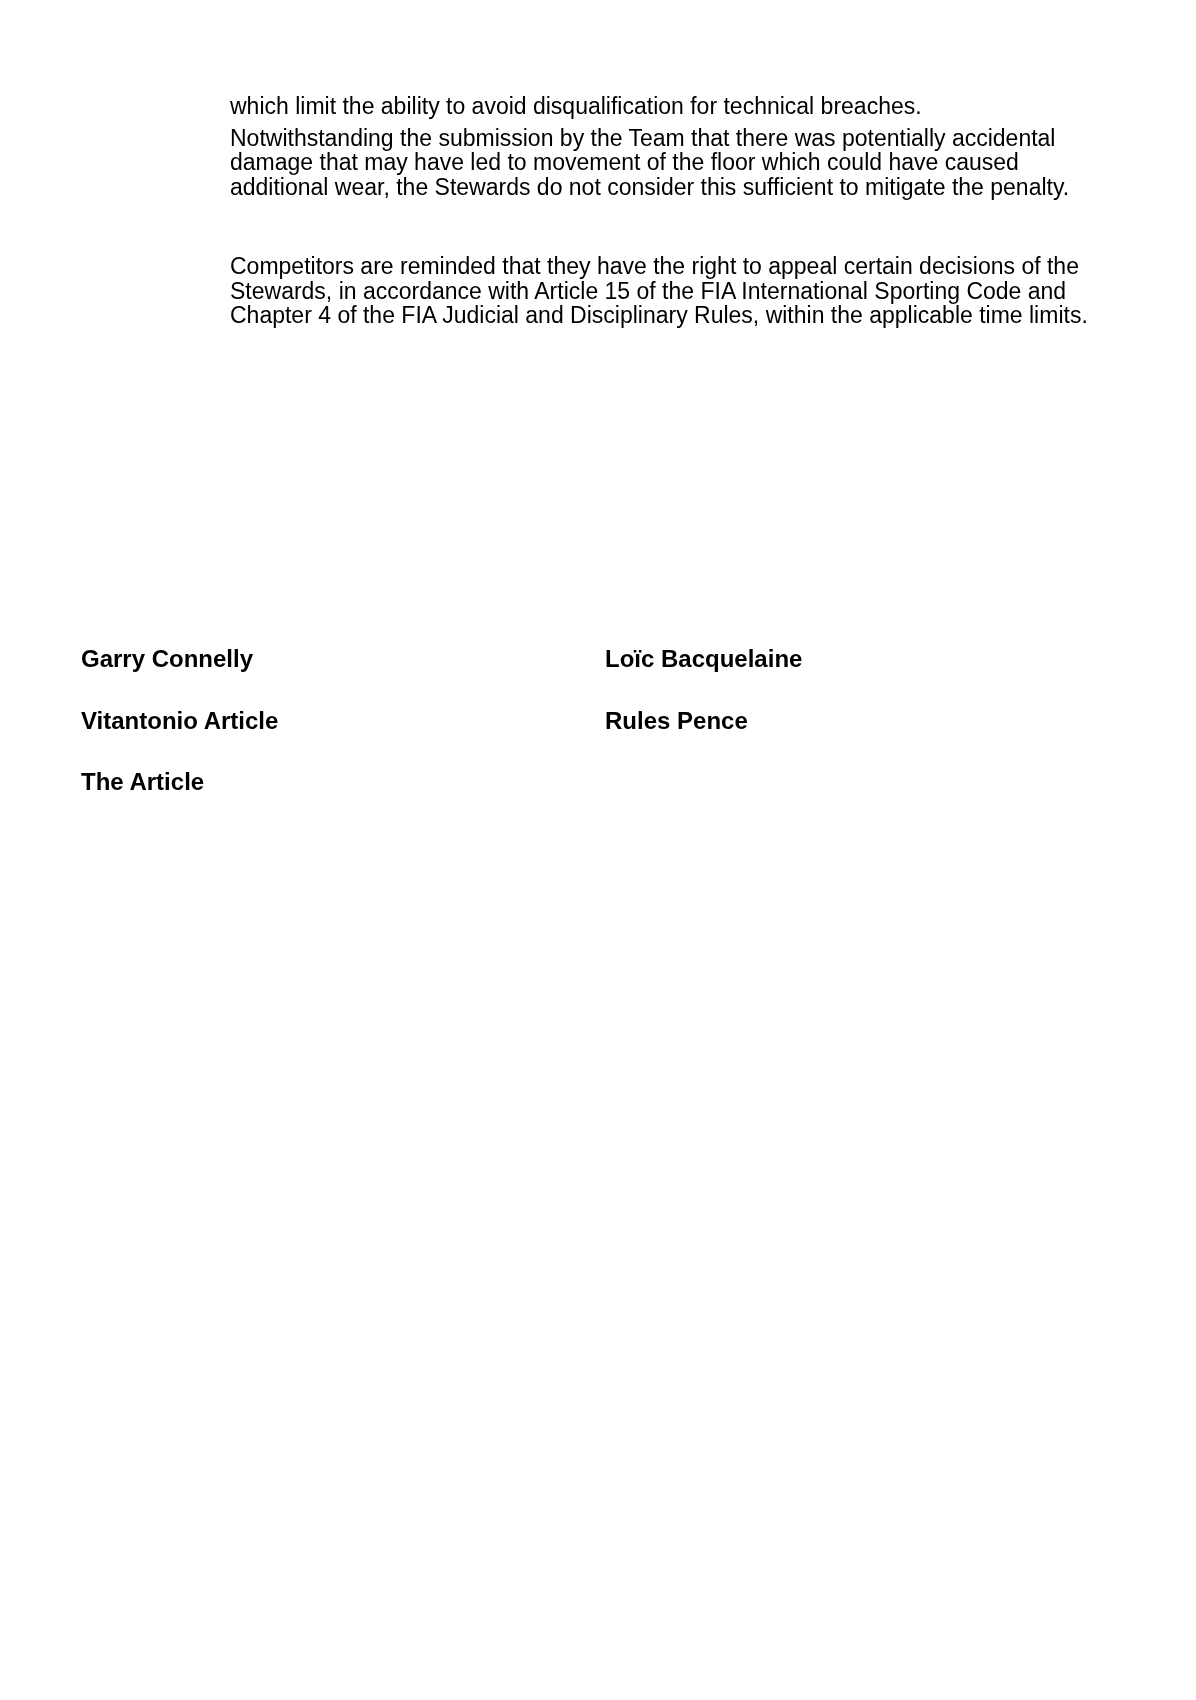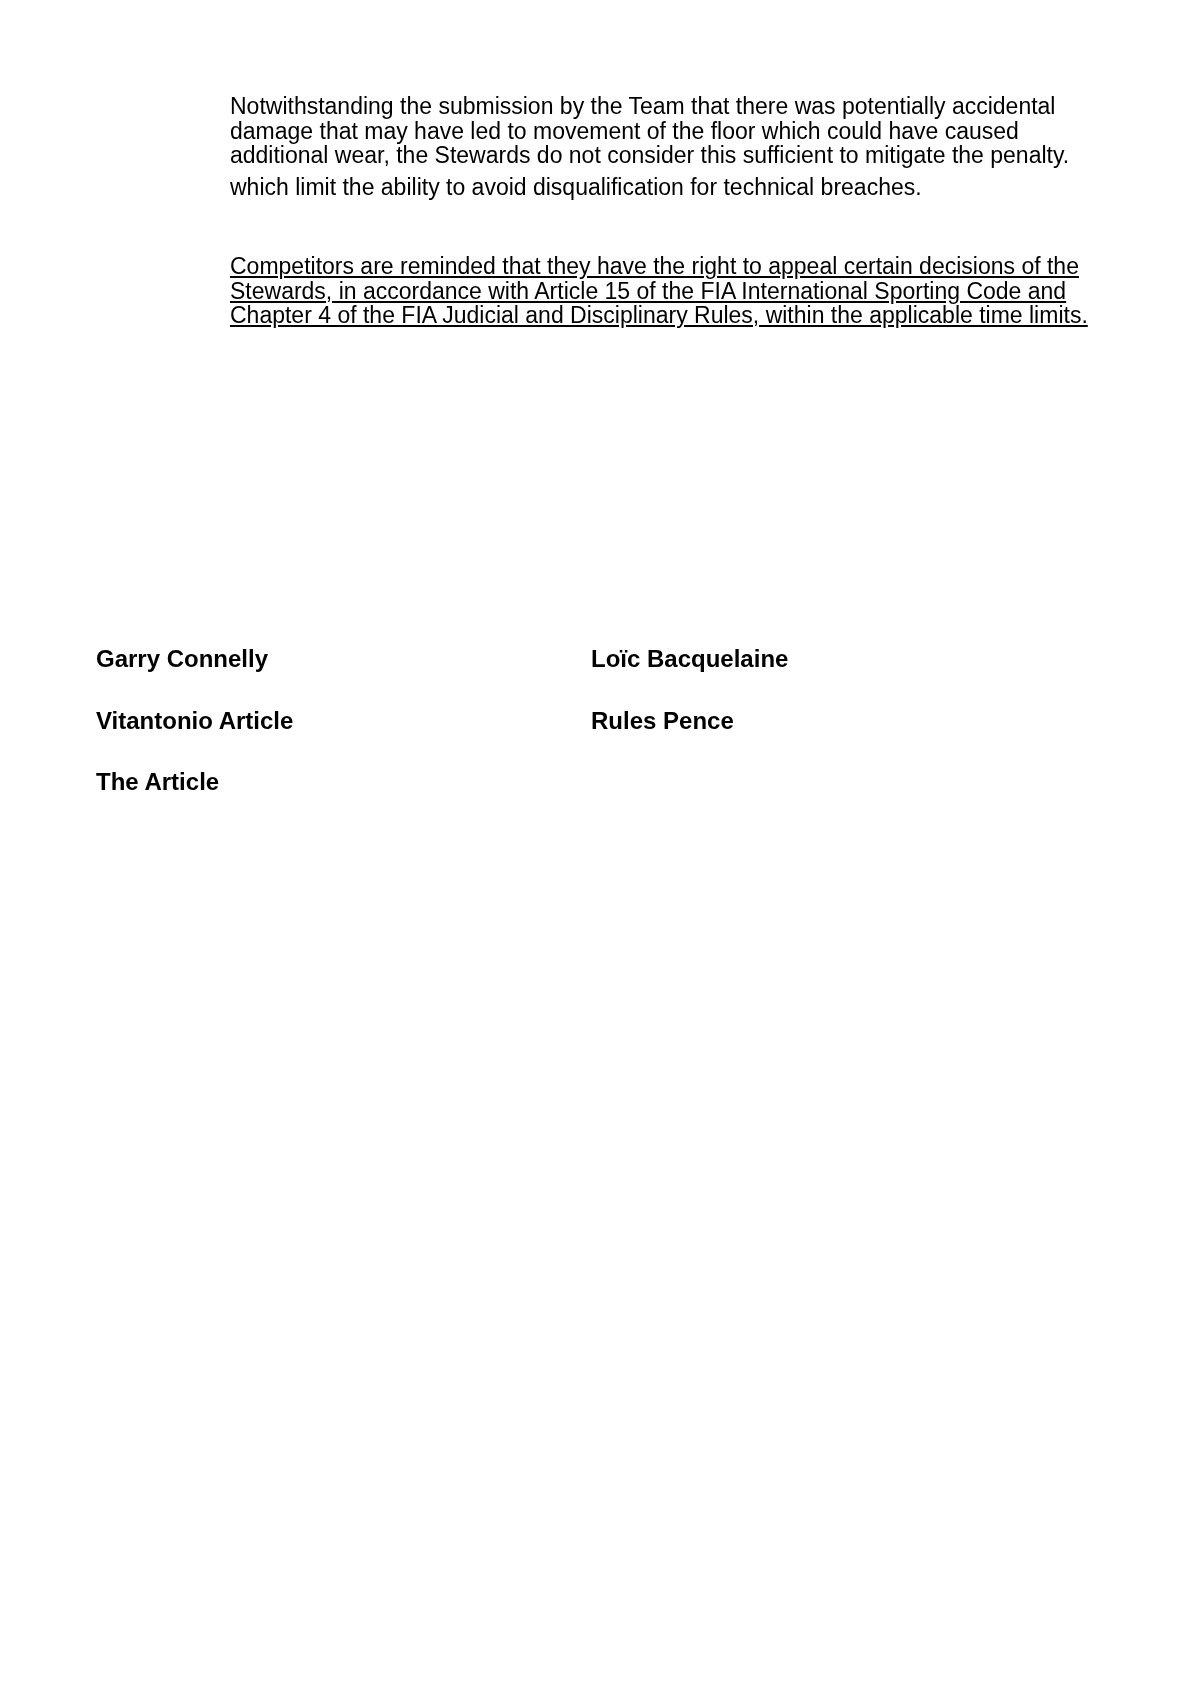--- a/index.html
+++ b/index.html
@@ -23,45 +23,45 @@
     width: 900px;
     font-size: 23px;
     line-height: 24.5px;
     letter-spacing: 0;
   }
   .para {
     margin: 0;
     white-space: pre-line;
   }
   .para + .para { margin-top: 7px; }
-  .para.gap-large { margin-top: 55px; text-decoration: underline; }
+  .para.gap-large { margin-top: 55px; }
   .para.gap-medium { margin-top: 42px; }
   .sig {
     position: absolute;
     font-weight: bold;
     font-size: 24px;
     line-height: 28px;
     white-space: nowrap;
   }
-  .sig-left  { left: 96px; }
-  .sig-right { left: 591px; text-align: center; }
+  .sig-left  { left: 81px; }
+  .sig-right { left: 605px; text-align: center; }
   .row-1 { top: 645px; }
   .row-2 { top: 707px; }
   .row-3 { top: 768px; }
 </style>
 </head>
 <body>
 
 <div class="page">
 
   <div class="body-text">
+    <p class="para">which limit the ability to avoid disqualification for technical breaches.</p>
     <p class="para">Notwithstanding the submission by the Team that there was potentially accidental
 damage that may have led to movement of the floor which could have caused
 additional wear, the Stewards do not consider this sufficient to mitigate the penalty.</p>
-    <p class="para">which limit the ability to avoid disqualification for technical breaches.</p>
     <p class="para gap-large">Competitors are reminded that they have the right to appeal certain decisions of the
 Stewards, in accordance with Article 15 of the FIA International Sporting Code and
 Chapter 4 of the FIA Judicial and Disciplinary Rules, within the applicable time limits.</p>
   </div>
 
   <div class="sig sig-left row-1">Garry Connelly</div>
 
   <div class="sig sig-right row-1">Loïc Bacquelaine</div>
 
   <div class="sig sig-left row-2">Vitantonio Article</div>

